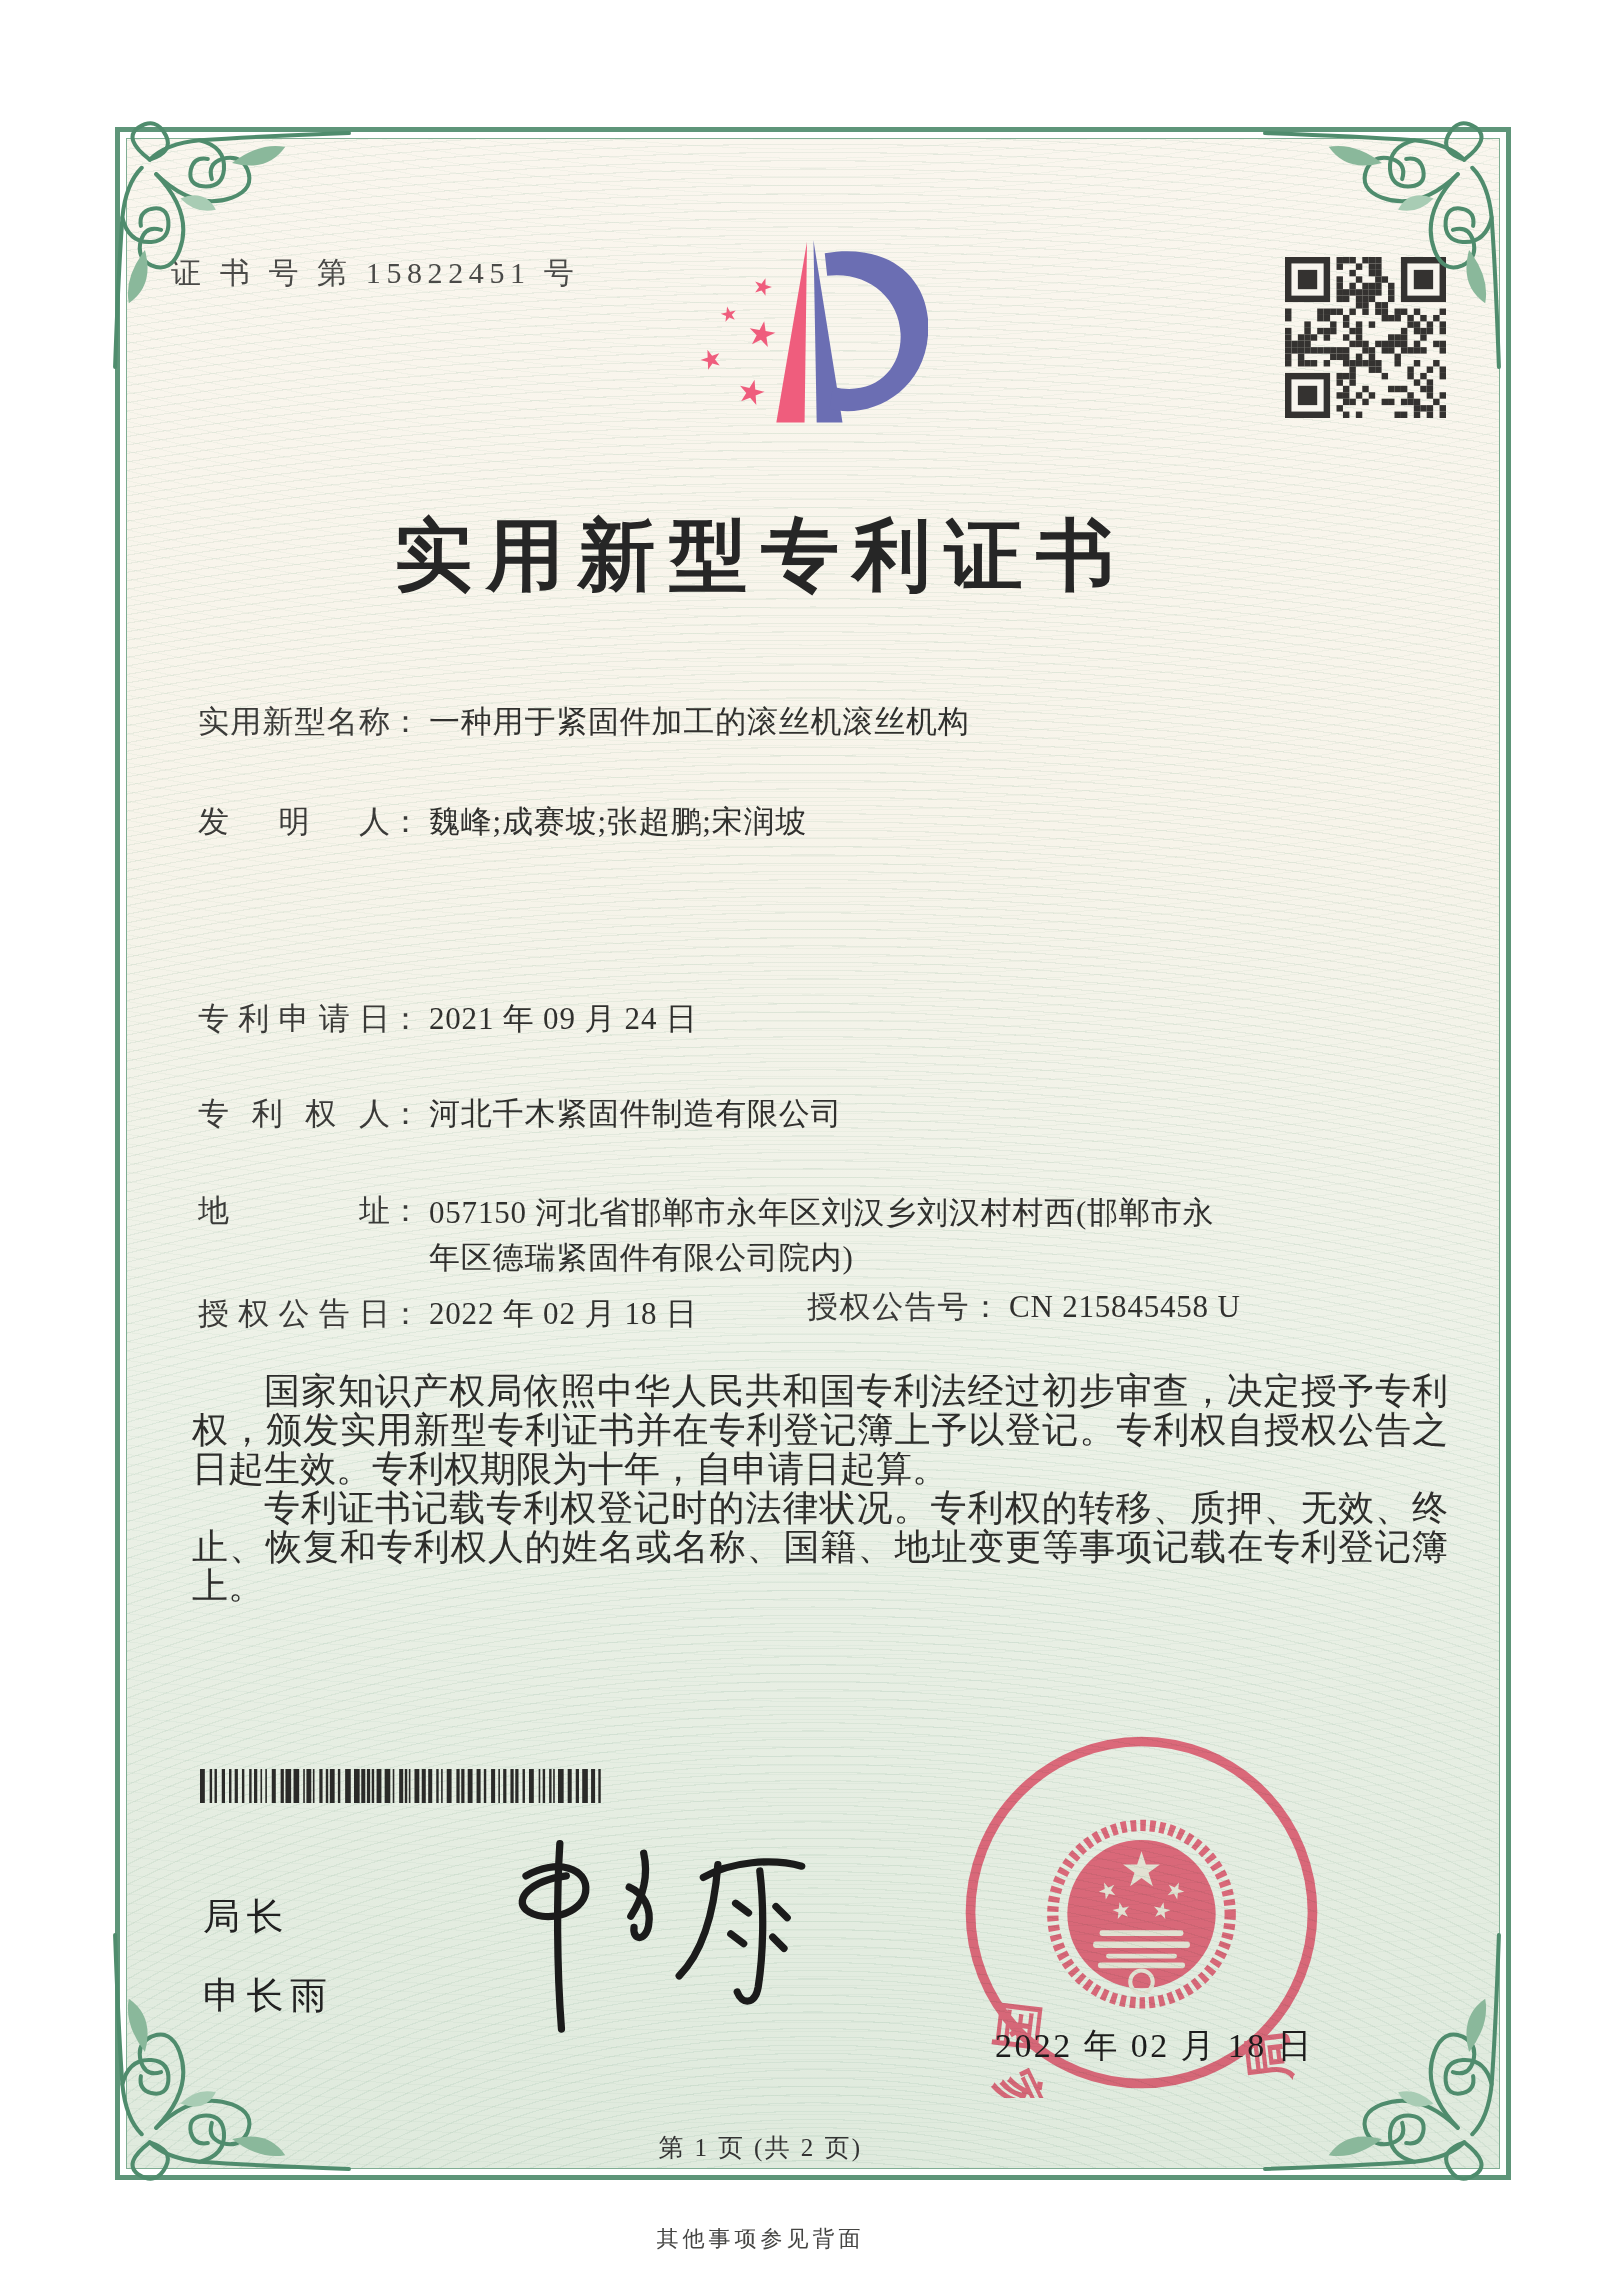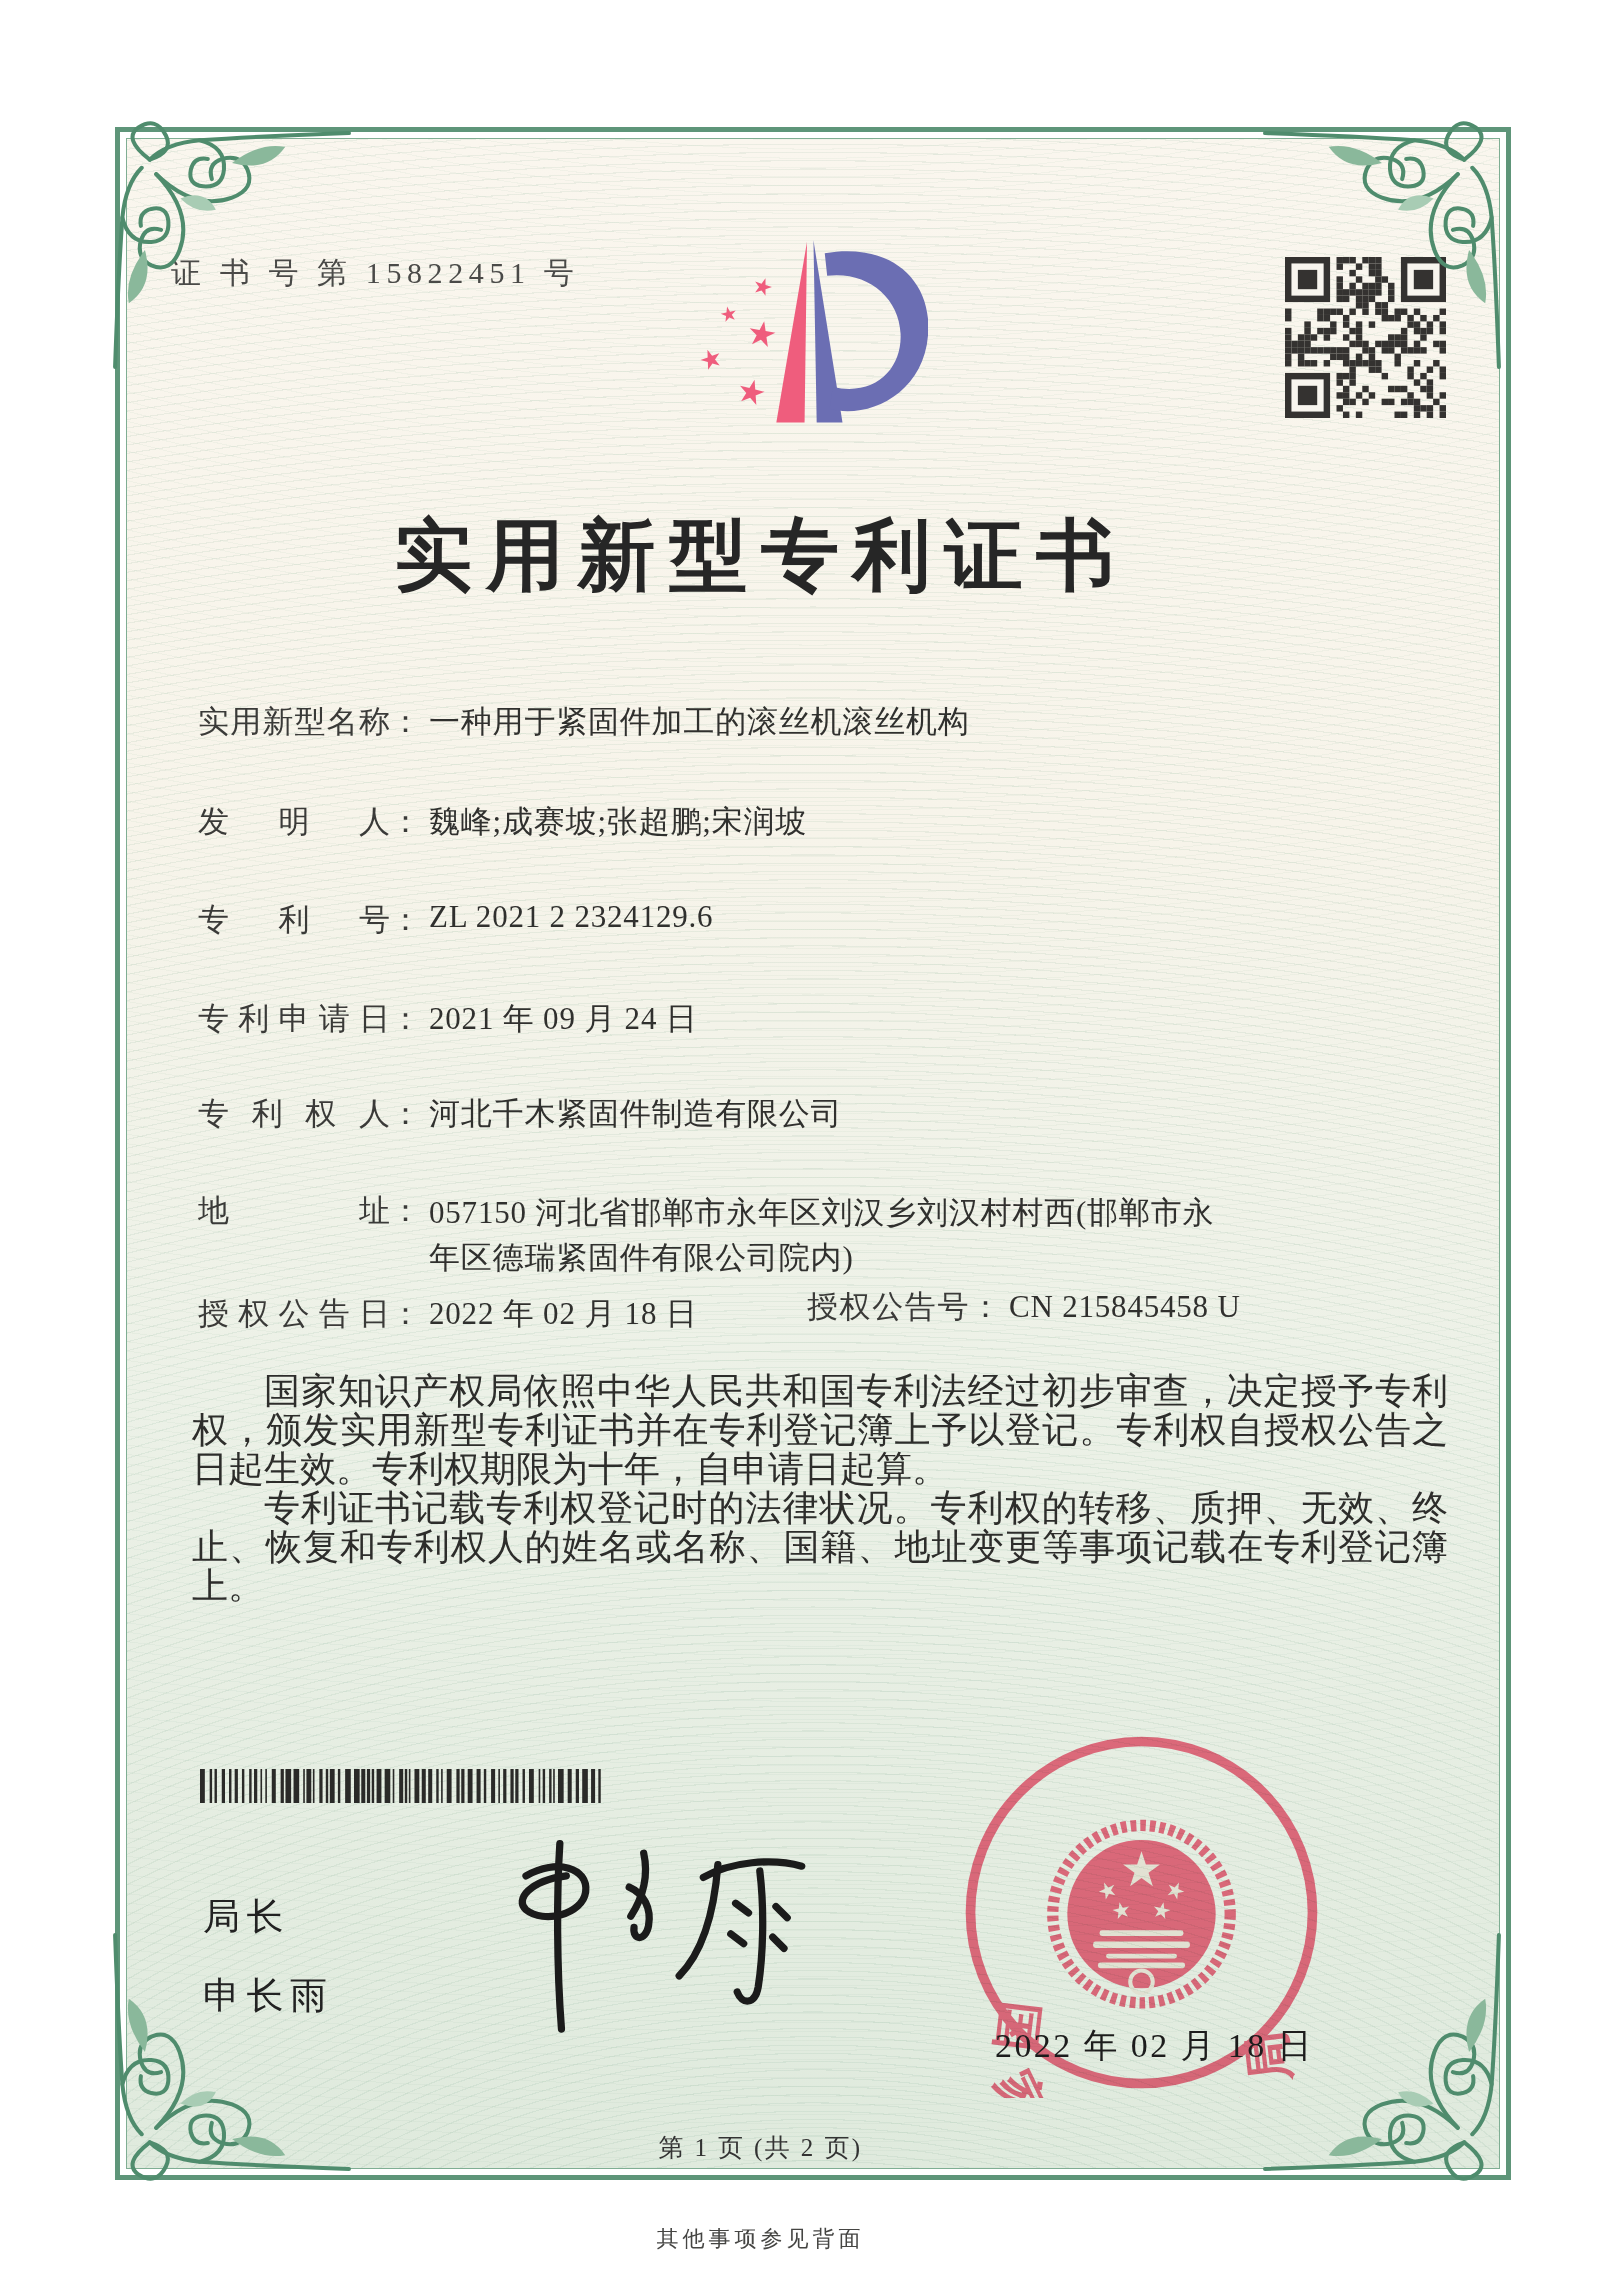--- a/index.html
+++ b/index.html
@@ -349,23 +349,20 @@
     </svg>
 
   <div class="title">实用新型专利证书</div>
 
   <div class="row" style="top:701px">
     <span class="flabel">实用新型名称</span><span class="colon">：</span><span class="fvalue">一种用于紧固件加工的滚丝机滚丝机构</span>
   </div>
   <div class="row" style="top:801px">
     <span class="flabel">发明人</span><span class="colon">：</span><span class="fvalue">魏峰;成赛坡;张超鹏;宋润坡</span>
   </div>
-  <div class="row" style="top:899px">
-    <span class="flabel">专利号</span><span class="colon">：</span><span class="fvalue">ZL 2021 2 2324129.6</span>
-  </div>
   <div class="row" style="top:998px">
     <span class="flabel">专利申请日</span><span class="colon">：</span><span class="fvalue">2021 年 09 月 24 日</span>
   </div>
   <div class="row" style="top:1093px">
     <span class="flabel">专利权人</span><span class="colon">：</span><span class="fvalue">河北千木紧固件制造有限公司</span>
   </div>
   <div class="row" style="top:1190px">
     <span class="flabel">地址</span><span class="colon">：</span><span class="fvalue"><span class="vline">057150 河北省邯郸市永年区刘汉乡刘汉村村西(邯郸市永</span><span class="vline">年区德瑞紧固件有限公司院内)</span></span>
   </div>
   <div class="row" style="top:1293px">

